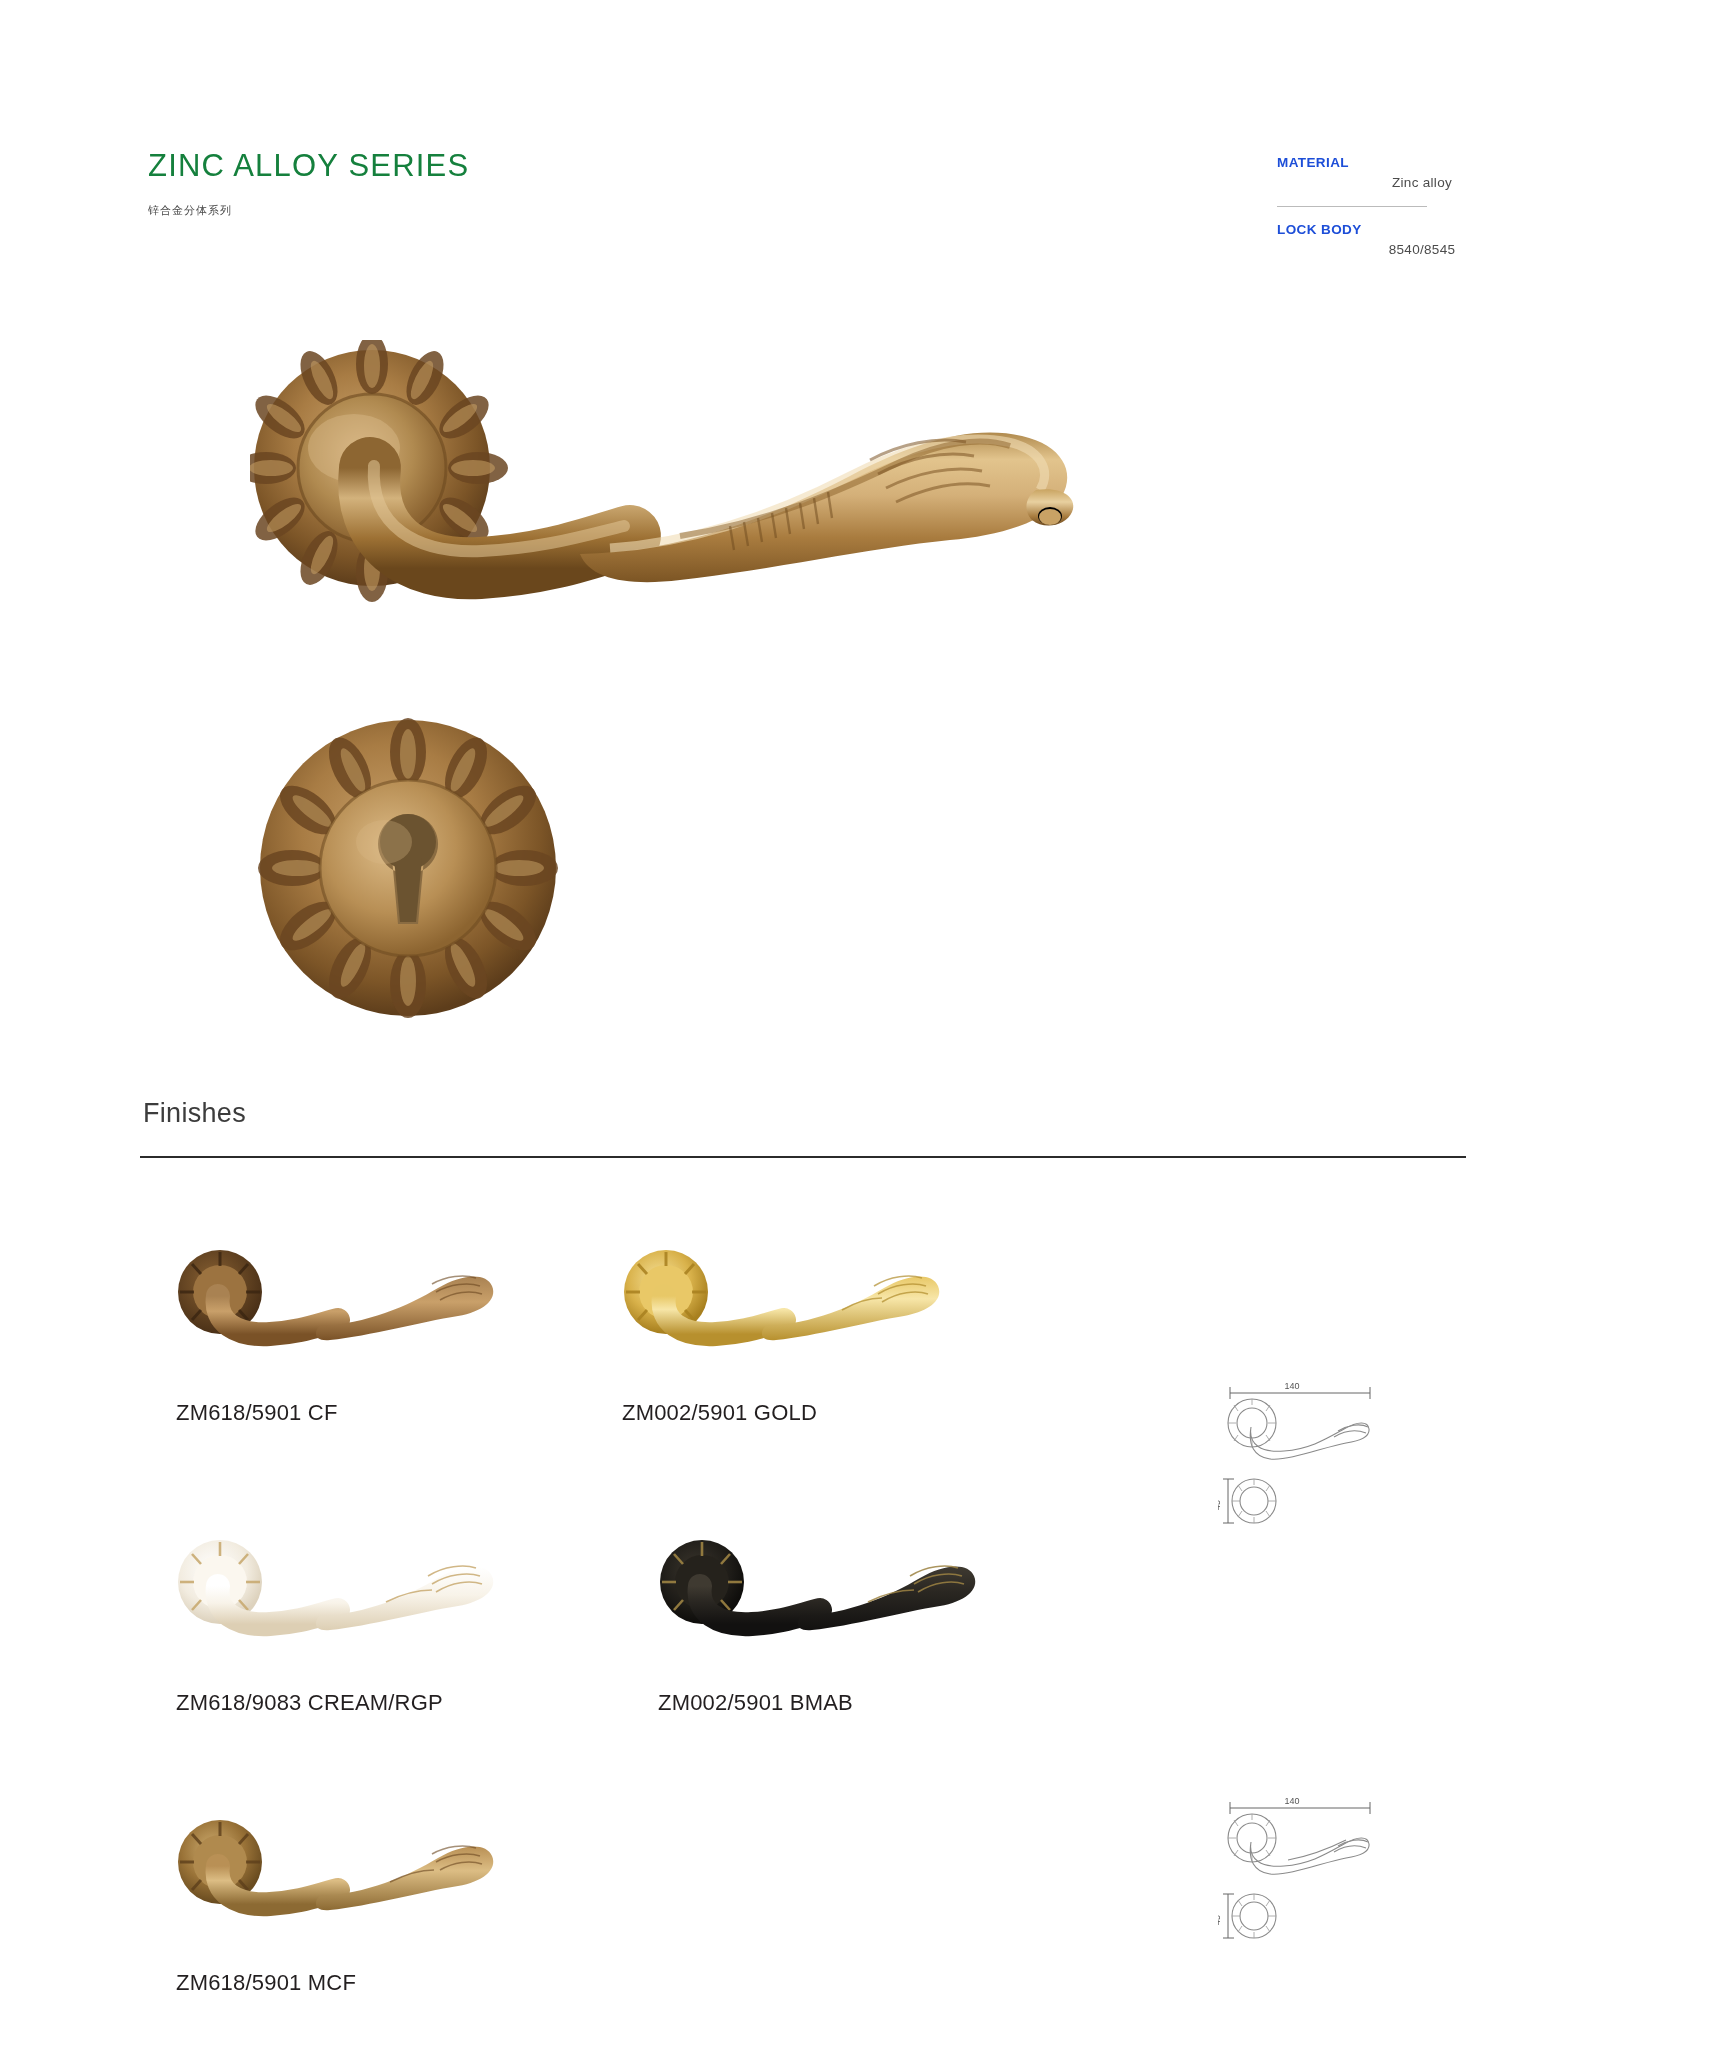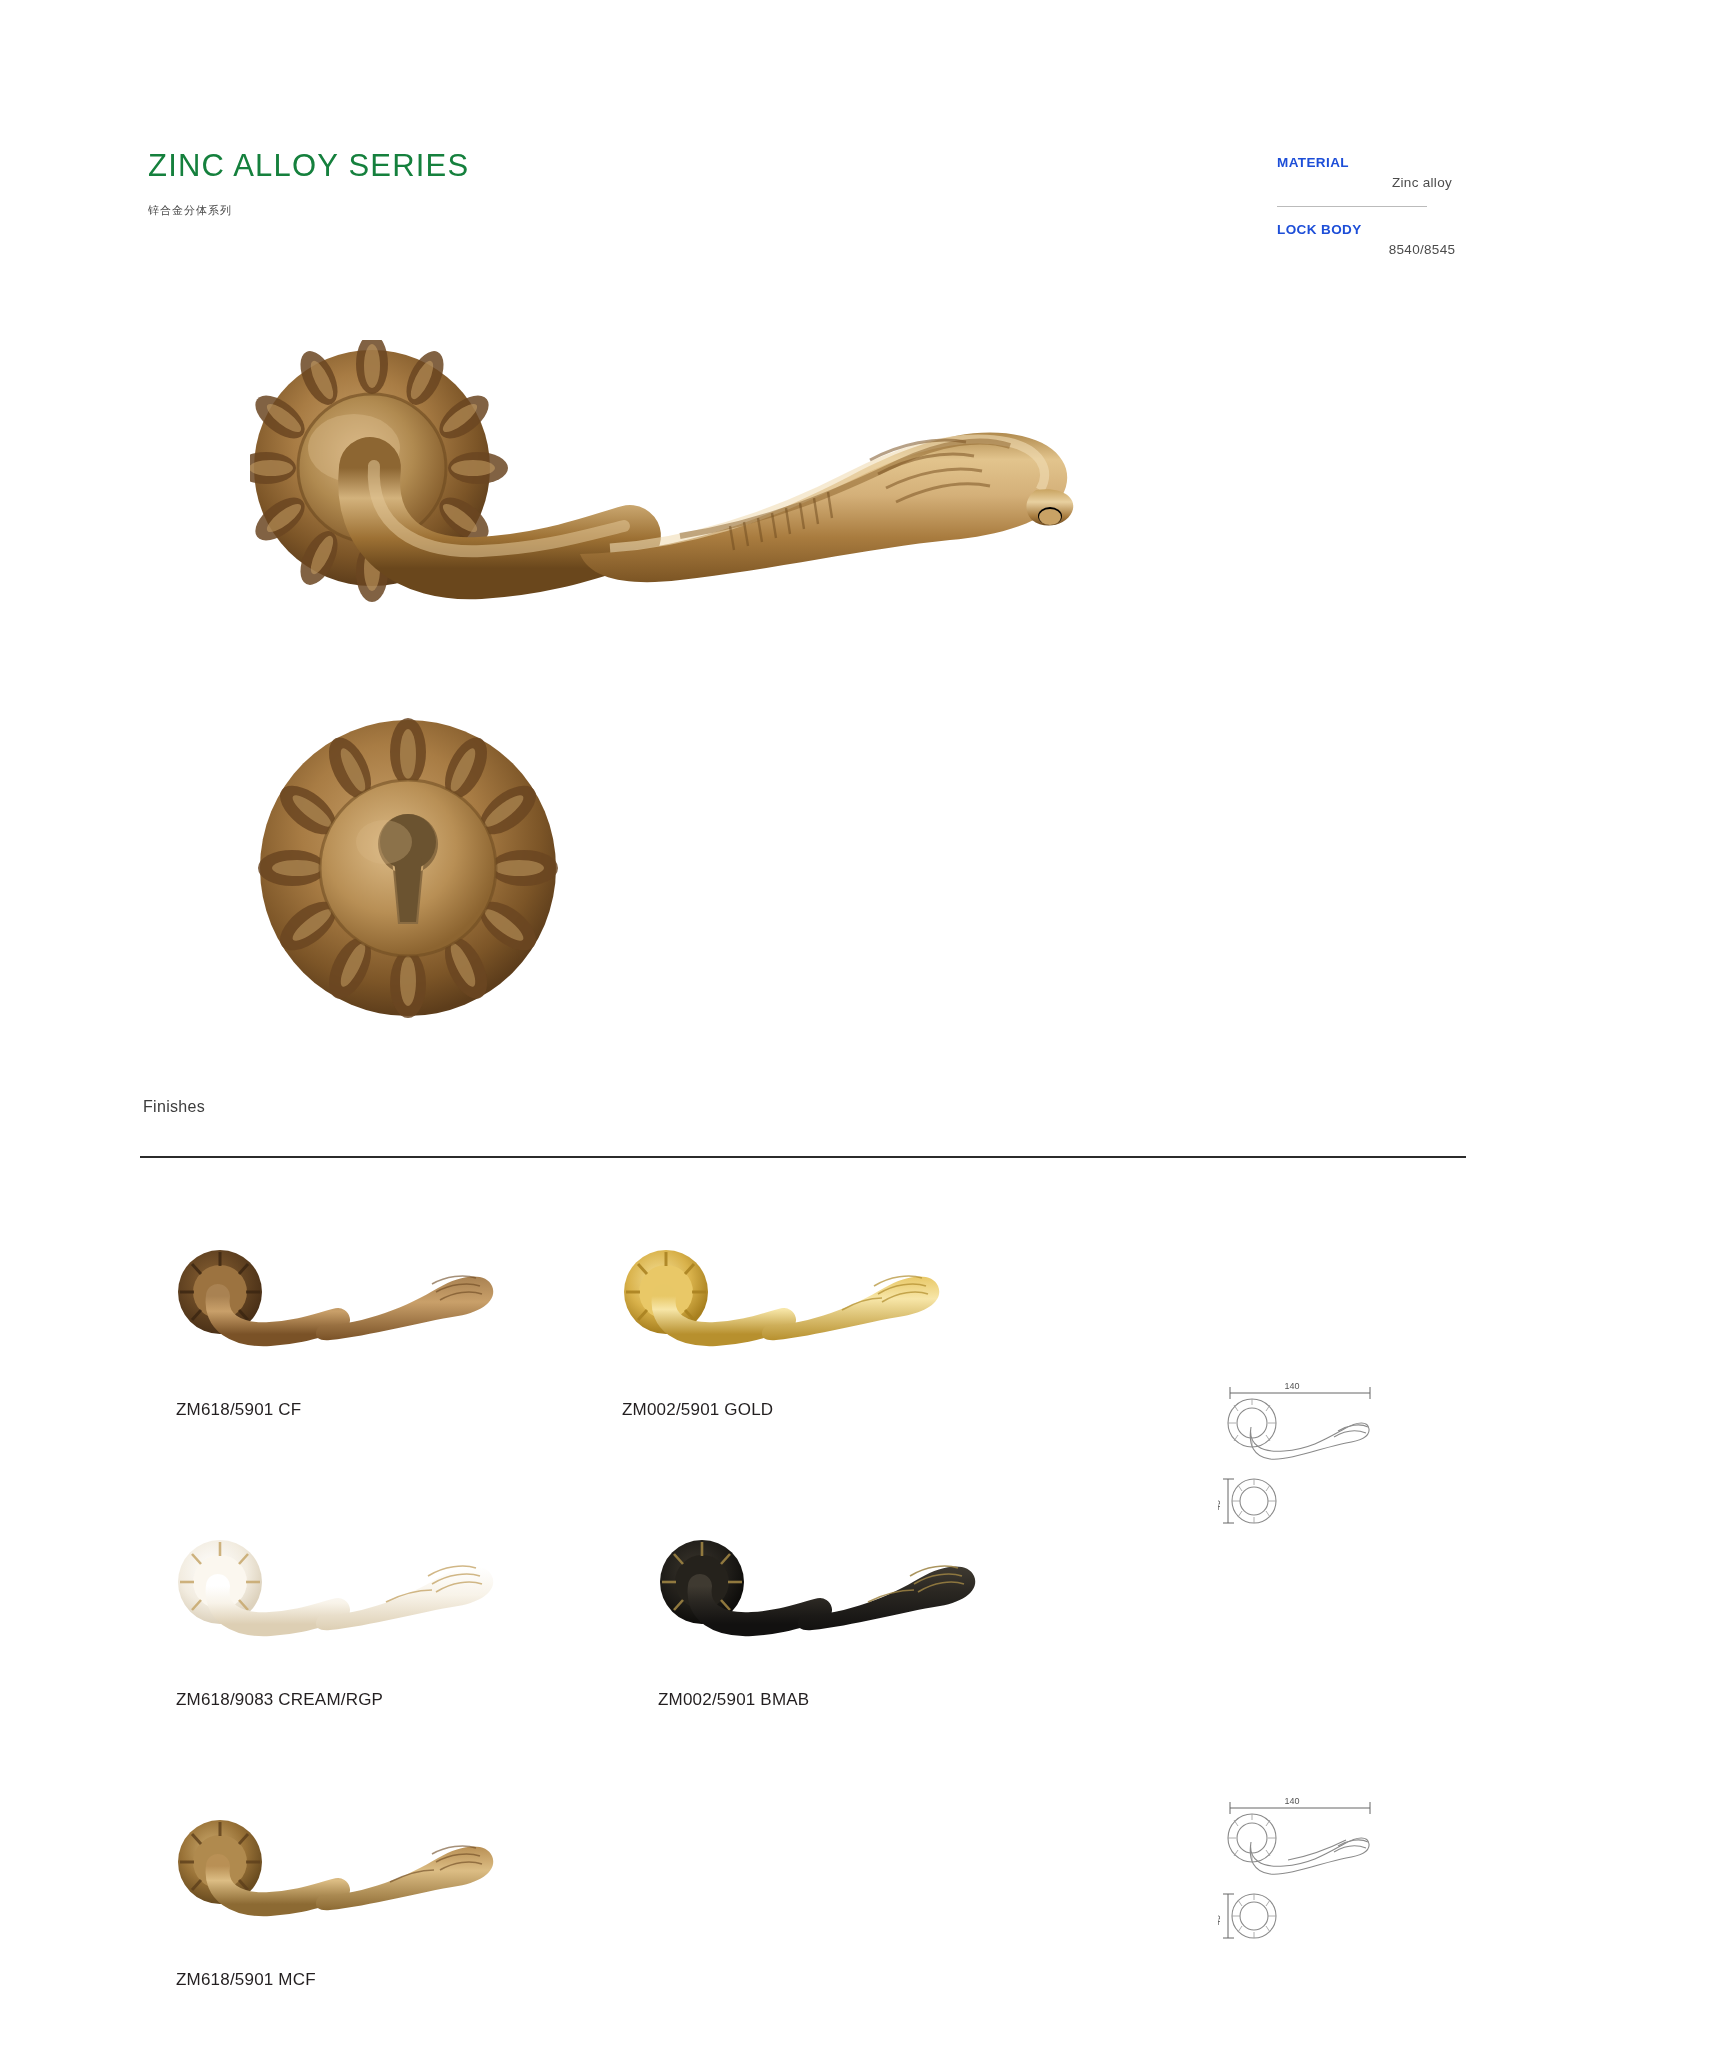--- a/index.html
+++ b/index.html
@@ -74,21 +74,21 @@
     top: 718px;
     width: 300px;
     height: 300px;
   }
 
   
   #finishes-heading {
     position: absolute;
     left: 143px;
     top: 1098px;
-    font-size: 16px;
+    font-size: 27px;
     color: #3c3c3c;
     letter-spacing: 0.3px;
   }
   #finishes-rule {
     position: absolute;
     left: 140px;
     top: 1156px;
     width: 1326px;
     height: 2px;
     background: #2b2b2b;
@@ -103,21 +103,21 @@
   .finish-img {
     width: 330px;
     height: 130px;
     position: relative;
     margin-left: 30px;
   }
   .finish-label {
     position: absolute;
     top: 160px;
     left: 36px;
-    font-size: 17px;
+    font-size: 22px;
     letter-spacing: 0.2px;
     color: #231f20;
   }
 
   
   #cell-0 { left: 140px; top: 1240px; }
   #cell-1 { left: 586px; top: 1240px; }
   #cell-2 { left: 140px; top: 1530px; }
   #cell-3 { left: 622px; top: 1530px; }
   #cell-4 { left: 140px; top: 1810px; }

